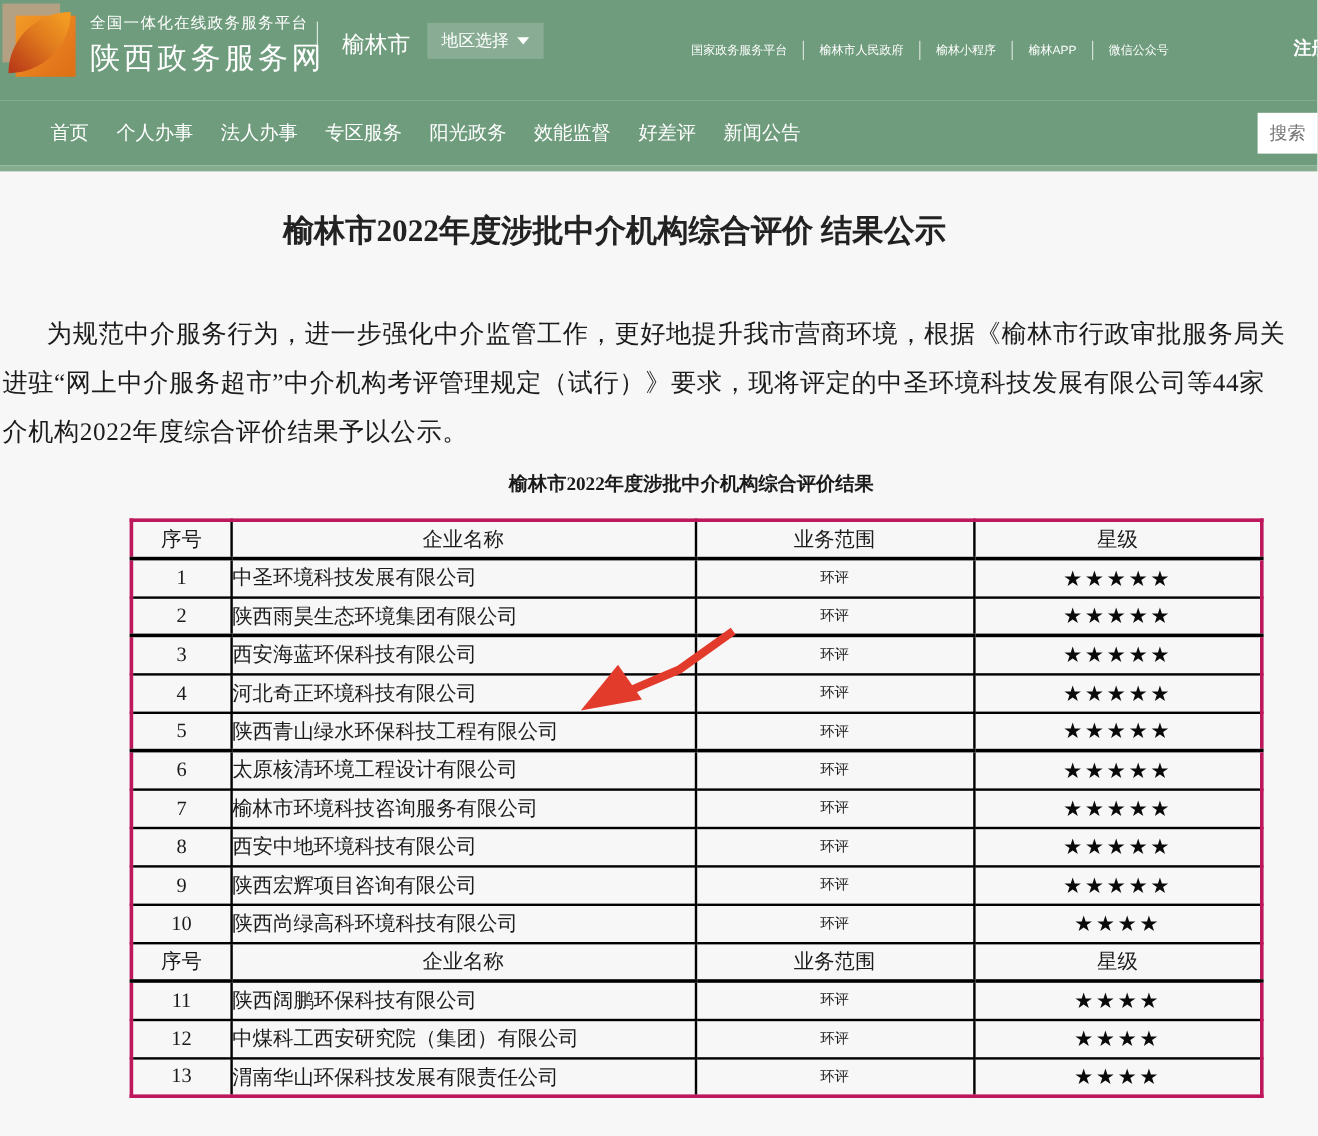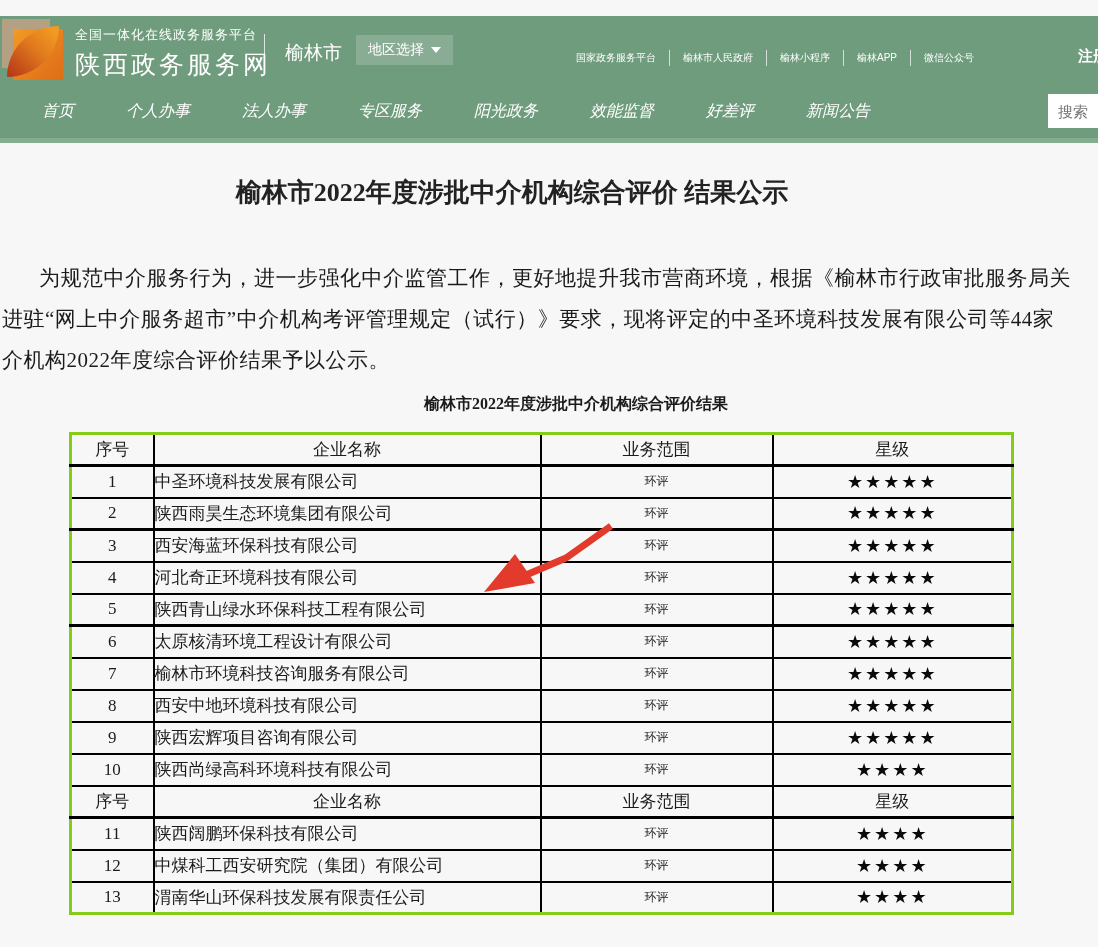--- a/index.html
+++ b/index.html
@@ -1,21 +1,21 @@
 <!DOCTYPE html>
 <html><head>
 <meta charset="utf-8">
 <style>
   * { margin:0; padding:0; box-sizing:border-box; }
   html,body { width:1098px; height:947px; overflow:hidden; }
   body { font-family:"Liberation Sans", sans-serif; background:#f7f7f7; }
   #screen { position:relative; width:1098px; height:947px; overflow:hidden; }
 
   
-  .topbar { position:absolute; left:0; top:16px; width:1098px; height:84px; background:#6f9c7d; }
+  .topbar { position:absolute; left:0; top:0; width:1098px; height:84px; background:#6f9c7d; }
   .logo { position:absolute; left:2px; top:3px; width:62px; height:62px; }
   .logo .tan { position:absolute; left:0; top:0; width:48px; height:49px; background:#b4a184; }
   .logo .orange { position:absolute; left:11px; top:10px; width:50px; height:51px;
       background:linear-gradient(135deg,#f29b26 0%,#e4781c 70%,#dd6e14 100%); }
   .logo .leaf { position:absolute; left:5px; top:7px; width:52px; height:51px;
       border-radius:100% 0 100% 0;
       background:linear-gradient(to bottom left,#f29a22 10%,#e07a1e 45%,#b93a17 95%); }
   .brand { position:absolute; left:75px; top:10px; color:#fff; }
   .brand .small { font-size:13px; letter-spacing:1px; }
   .brand .big { font-size:25px; letter-spacing:3px; margin-top:4px; }
@@ -27,41 +27,41 @@
   .caret { width:0; height:0; border-left:5px solid transparent; border-right:5px solid transparent;
       border-top:6px solid #fff; display:inline-block; }
   .top-links { position:absolute; left:576px; top:0; height:84px; display:flex; align-items:center; }
   .top-links a { color:#fff; font-size:10px; text-decoration:none; white-space:nowrap; }
   .top-links .sep { width:1px; height:16px; background:rgba(255,255,255,.7); margin:0 13px; }
   .register { position:absolute; left:1078px; top:31px; width:50px; color:#fff; font-size:15px;
       font-weight:bold; text-decoration:none; white-space:nowrap; }
 
   
   .navbar { position:absolute; left:0; top:84px; width:1098px; height:54px; background:#6f9c7d; }
-  .nav-items { position:absolute; left:42px; top:0; height:54px; display:flex; align-items:center; gap:52px;font-style:italic; }
+  .nav-items { position:absolute; left:42px; top:0; height:54px; display:flex; align-items:center; gap:23px; }
   .nav-items a { color:#fff; font-size:16px; text-decoration:none; white-space:nowrap; }
   .searchbox { position:absolute; left:1048px; top:10px; width:72px; height:34px; background:#fff;
       border:none; font-size:15px; color:#9a9a9a; padding-left:10px; outline:none;
       font-family:"Liberation Sans", sans-serif; }
   .navstrip { position:absolute; left:0; top:138px; width:1098px; height:5px; background:#86ac90; }
 
   
   .content { position:absolute; left:0; top:143px; width:1098px; height:667px; background:#f7f7f7;
       font-family:"Liberation Serif", serif; color:#1b1b1b; }
   .doc-title { margin-top:34px; width:1024px; text-align:center; font-size:26px; font-weight:bold;
       line-height:31px; color:#222; white-space:nowrap; }
   .paragraph { margin-top:50px; }
   .paragraph .pline { height:41px; line-height:41px; font-size:21px; white-space:nowrap;
       padding-left:2px; letter-spacing:0.5px; }
   .paragraph .pline.indent { padding-left:39px; }
   .table-caption { margin-top:12px; margin-left:105px; width:942px; text-align:center;
       font-size:16px; font-weight:bold; height:22px; line-height:22px; }
 
-  table.results { border-collapse:collapse; margin-left:69px; margin-top:17px;
-      border:3px solid #84cc16; table-layout:fixed; width:942px; }
+  table.results { border-collapse:collapse; margin-left:108px; margin-top:17px;
+      border:3px solid #be185d; table-layout:fixed; width:942px; }
   table.results td, table.results th { border:2px solid #000; height:32px; padding:0;
       font-weight:normal; overflow:hidden; white-space:nowrap; }
   table.results tr.thick td, table.results tr.thick th { border-bottom-width:3px; }
   th.col-header { font-size:17px; font-weight:bold; text-align:center; }
   td.cell-no { font-size:17px; text-align:center; }
   td.cell-name { font-size:17px; text-align:left; padding-left:12px; }
   td.cell-scope { font-size:12px; text-align:center; }
   td.cell-stars { font-size:18px; text-align:center; letter-spacing:2px; color:#0a0a0a; }
 
   .arrow-svg { position:absolute; left:468px; top:512px; pointer-events:none; }

